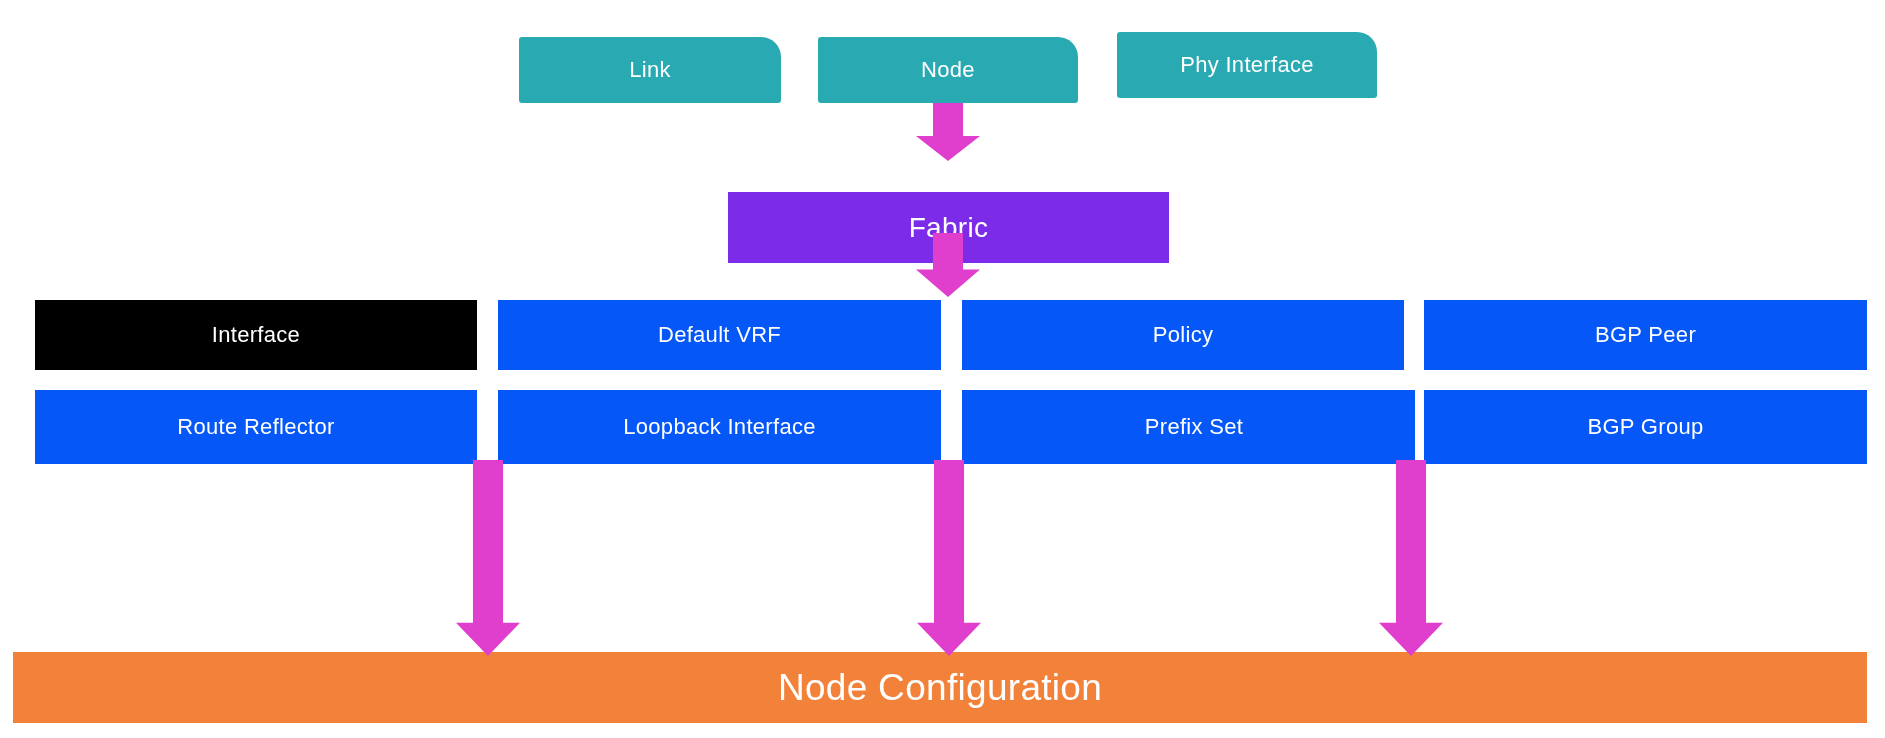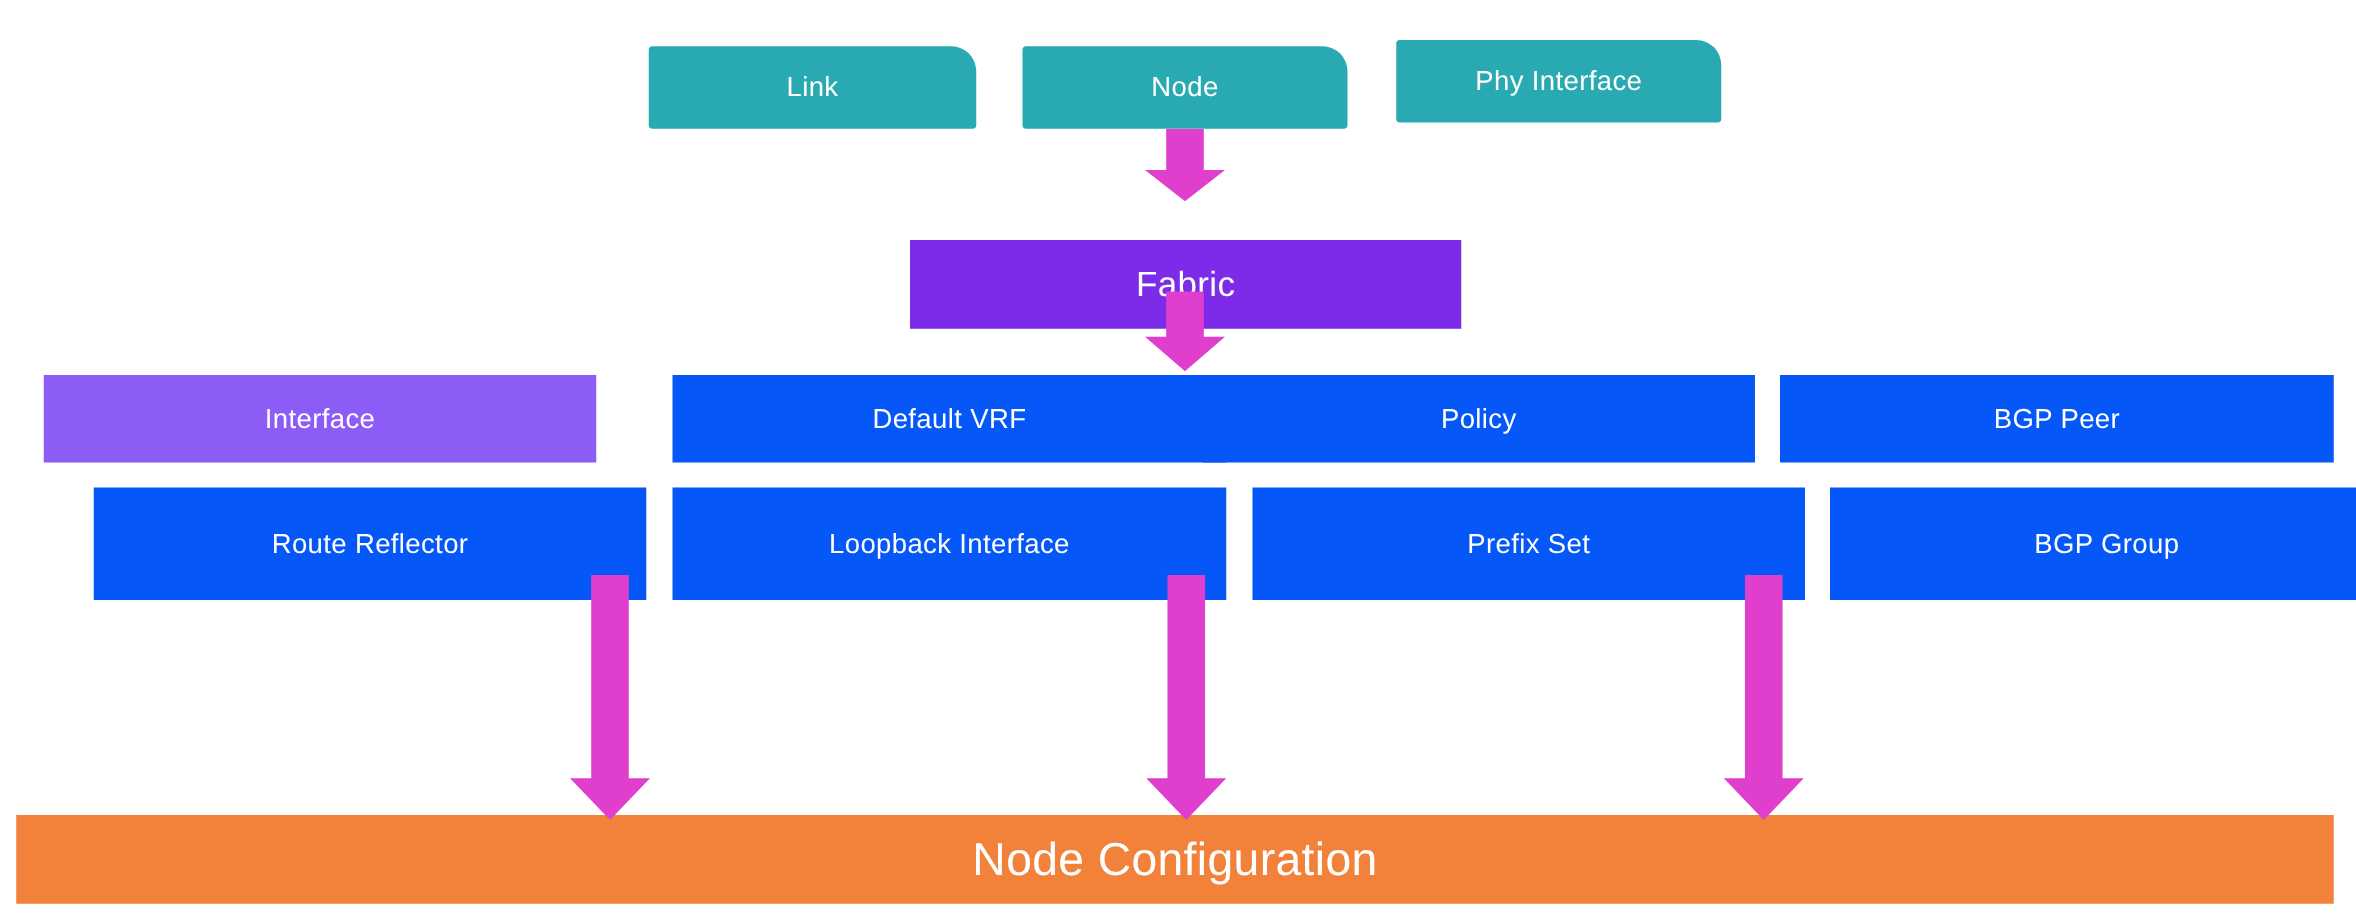--- a/index.html
+++ b/index.html
@@ -29,21 +29,21 @@
   
   .teal { border-radius: 3px 20px 3px 3px; }
   .box-link { left: 519px; top: 37px;  width: 262px; height: 66px; }
   .box-node { left: 818px; top: 37px;  width: 260px; height: 66px; }
   .box-phy  { left: 1117px; top: 32px; width: 260px; height: 66px; text-align: right; }
 
   .box-fabric { left: 728px; top: 162px; width: 441px; height: 71px; font-size: 28px; }
 
   
   .row1 { top: 300px; height: 70px; }
-  .row2 { top: 390px; height: 90px; margin-left: 40px; }
+  .row2 { top: 390px; height: 74px; }
   .col1 { left: 35px;   width: 442px; }
   .col2 { left: 498px;  width: 443px; }
   .col3 { left: 962px;  width: 442px; }
   .col4 { left: 1424px; width: 443px; }
 
   .box-sink { left: 13px; top: 652px; width: 1854px; height: 71px; font-size: 37px; }
 
   
   .arrow {
     position: absolute;
@@ -74,40 +74,40 @@
   </div>
 
   <div class="arrow arrow-short arrow-node-fabric" style="background: rgb(223, 63, 204);"></div>
 
   <div class="box box-fabric" style="background: rgb(124, 43, 232); margin-top: 30px;">
     <span>Fabric</span>
   </div>
 
   <div class="arrow arrow-short arrow-fabric-grid" style="background: rgb(223, 63, 204);"></div>
 
-  <div class="box row1 col1" style="background: #8b5cf6;">
+  <div class="box row1 col1" style="background: #000000;">
     <span>Interface</span>
   </div>
-  <div class="box row1 col2" style="background: rgb(5, 87, 248); margin-left: 40px;">
+  <div class="box row1 col2" style="background: rgb(5, 87, 248);">
     <span>Default VRF</span>
   </div>
   <div class="box row1 col3" style="background: rgb(5, 87, 248);">
     <span>Policy</span>
   </div>
   <div class="box row1 col4" style="background: rgb(5, 87, 248);">
     <span>BGP Peer</span>
   </div>
 
   <div class="box row2 col1" style="background: rgb(5, 87, 248);">
     <span>Route Reflector</span>
   </div>
   <div class="box row2 col2" style="background: rgb(5, 87, 248);">
     <span>Loopback Interface</span>
   </div>
-  <div class="box row2 col3" style="background: rgb(5, 87, 248);">
+  <div class="box row2 col3" style="background: rgb(5, 87, 248); padding-left: 11px;">
     <span>Prefix Set</span>
   </div>
   <div class="box row2 col4" style="background: rgb(5, 87, 248);">
     <span>BGP Group</span>
   </div>
 
   <div class="arrow arrow-long arrow-bottom-left" style="background: rgb(223, 63, 204);"></div>
   <div class="arrow arrow-long arrow-bottom-mid" style="background: rgb(223, 63, 204);"></div>
   <div class="arrow arrow-long arrow-bottom-right" style="background: rgb(223, 63, 204);"></div>
 

